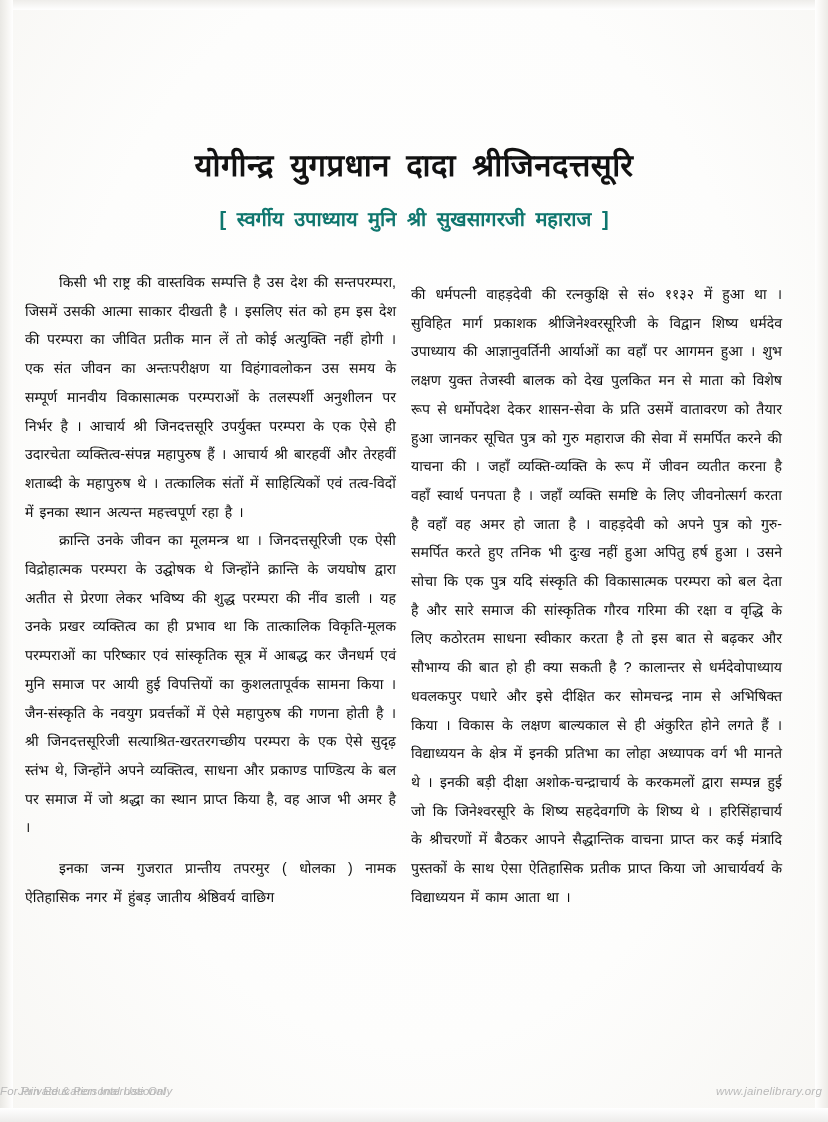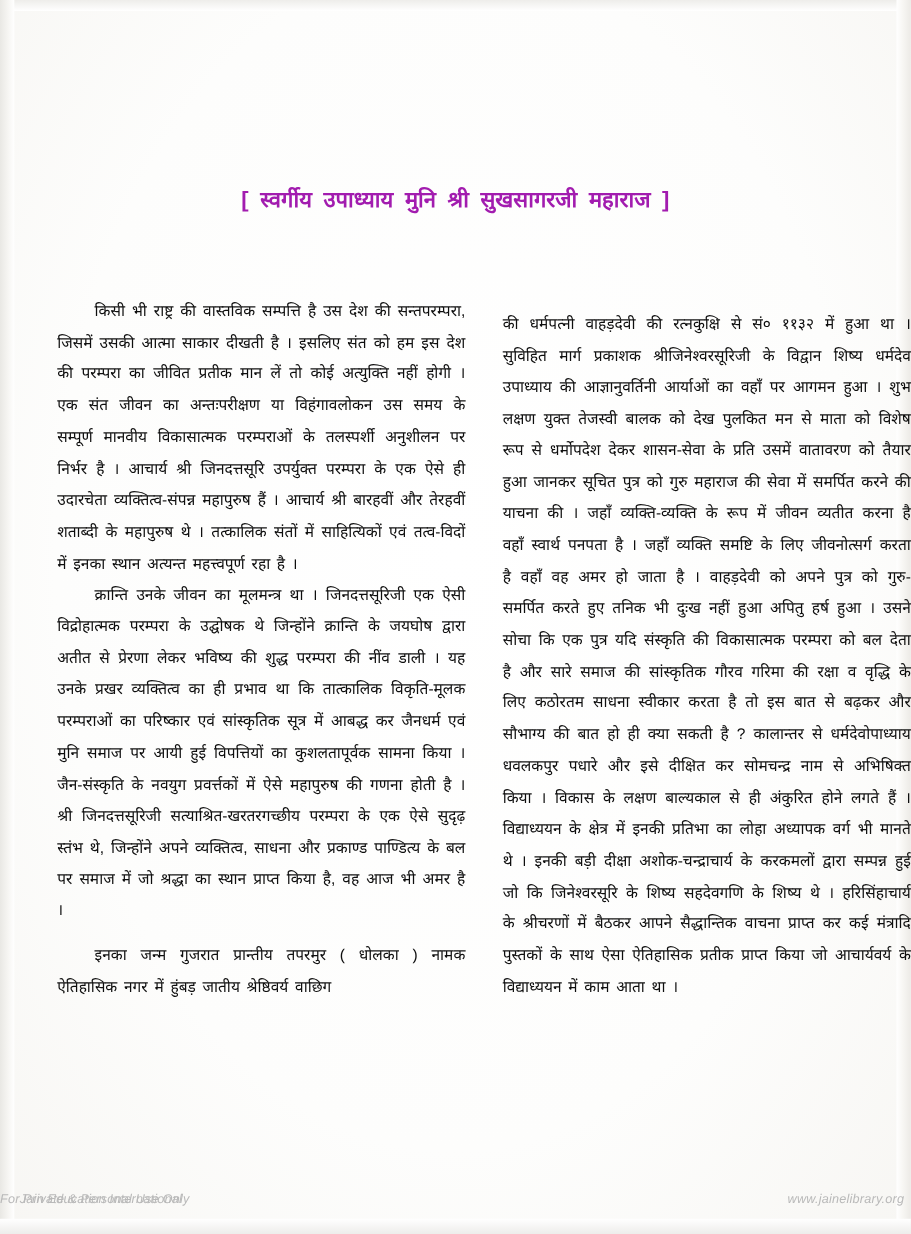--- a/index.html
+++ b/index.html
@@ -54,34 +54,34 @@
     word-spacing: 7px;
     margin: 0;
     padding: 0 60px;
     -webkit-font-smoothing: none;
   }
   .page-subtitle {
     font-family: "Liberation Sans", "DejaVu Sans", sans-serif;
     font-size: 20px;
     line-height: 1.2;
     font-weight: 700;
-    color: #a21caf;
+    color: #0f766e;
     word-spacing: 5px;
     margin: 22px 0 0 0;
     padding: 0 40px;
   }
 
   
   .body-columns {
     position: absolute;
-    left: 52px;
+    left: 25px;
     top: 268px;
     width: 760px;
     display: flex;
-    gap: 34px;
+    gap: 15px;
   }
   .text-column {
     width: 371px;
     flex: 0 0 371px;
   }
   .para {
     font-family: "Liberation Sans", "DejaVu Sans", sans-serif;
     font-size: 14.1px;
     line-height: 28.7px;
     color: #0e0e0e;
@@ -132,20 +132,21 @@
 </style>
 </head>
 <body>
 
 <div class="scan-edge-top"></div>
 <div class="scan-edge-left"></div>
 <div class="scan-edge-right"></div>
 <div class="scan-edge-bottom"></div>
 
 <div class="page-header">
+  <h1 class="page-title">योगीन्द्र युगप्रधान दादा श्रीजिनदत्तसूरि</h1>
   <div class="page-subtitle">[ स्वर्गीय उपाध्याय मुनि श्री सुखसागरजी महाराज ]</div>
 </div>
 
 <div class="body-columns">
 
   <div class="text-column">
     <p class="para indent">किसी भी राष्ट्र की वास्तविक सम्पत्ति है उस देश की सन्तपरम्परा, जिसमें उसकी आत्मा साकार दीखती है । इसलिए संत को हम इस देश की परम्परा का जीवित प्रतीक मान लें तो कोई अत्युक्ति नहीं होगी । एक संत जीवन का अन्तःपरीक्षण या विहंगावलोकन उस समय के सम्पूर्ण मानवीय विकासात्मक परम्पराओं के तलस्पर्शी अनुशीलन पर निर्भर है । आचार्य श्री जिनदत्तसूरि उपर्युक्त परम्परा के एक ऐसे ही उदारचेता व्यक्तित्व-संपन्न महापुरुष हैं । आचार्य श्री बारहवीं और तेरहवीं शताब्दी के महापुरुष थे । तत्कालिक संतों में साहित्यिकों एवं तत्व-विदों में इनका स्थान अत्यन्त महत्त्वपूर्ण रहा है ।</p>
     <p class="para indent">क्रान्ति उनके जीवन का मूलमन्त्र था । जिनदत्तसूरिजी एक ऐसी विद्रोहात्मक परम्परा के उद्घोषक थे जिन्होंने क्रान्ति के जयघोष द्वारा अतीत से प्रेरणा लेकर भविष्य की शुद्ध परम्परा की नींव डाली । यह उनके प्रखर व्यक्तित्व का ही प्रभाव था कि तात्कालिक विकृति-मूलक परम्पराओं का परिष्कार एवं सांस्कृतिक सूत्र में आबद्ध कर जैनधर्म एवं मुनि समाज पर आयी हुई विपत्तियों का कुशलतापूर्वक सामना किया । जैन-संस्कृति के नवयुग प्रवर्त्तकों में ऐसे महापुरुष की गणना होती है । श्री जिनदत्तसूरिजी सत्याश्रित-खरतरगच्छीय परम्परा के एक ऐसे सुदृढ़ स्तंभ थे, जिन्होंने अपने व्यक्तित्व, साधना और प्रकाण्ड पाण्डित्य के बल पर समाज में जो श्रद्धा का स्थान प्राप्त किया है, वह आज भी अमर है ।</p>
     <p class="para indent">इनका जन्म गुजरात प्रान्तीय तपरमुर ( धोलका ) नामक ऐतिहासिक नगर में हुंबड़ जातीय श्रेष्ठिवर्य वाछिग</p>
   </div>

